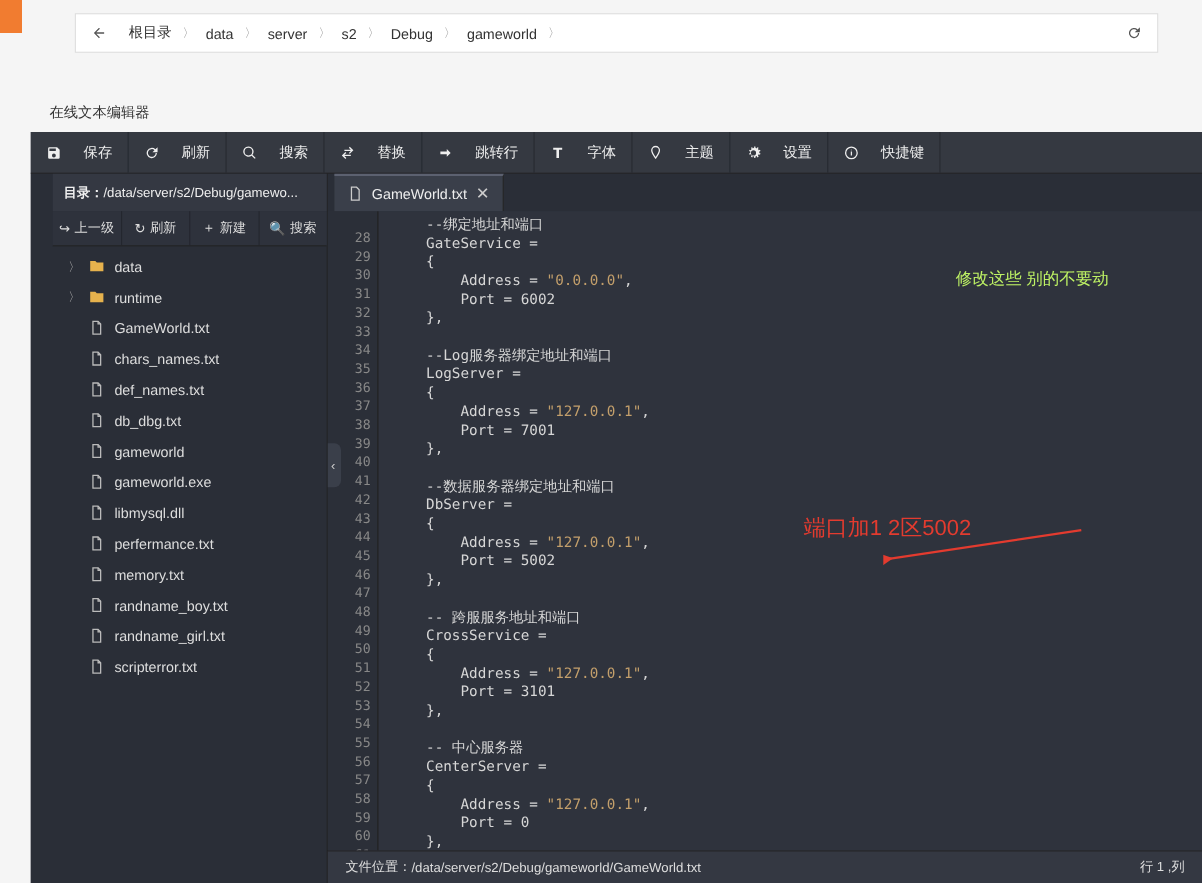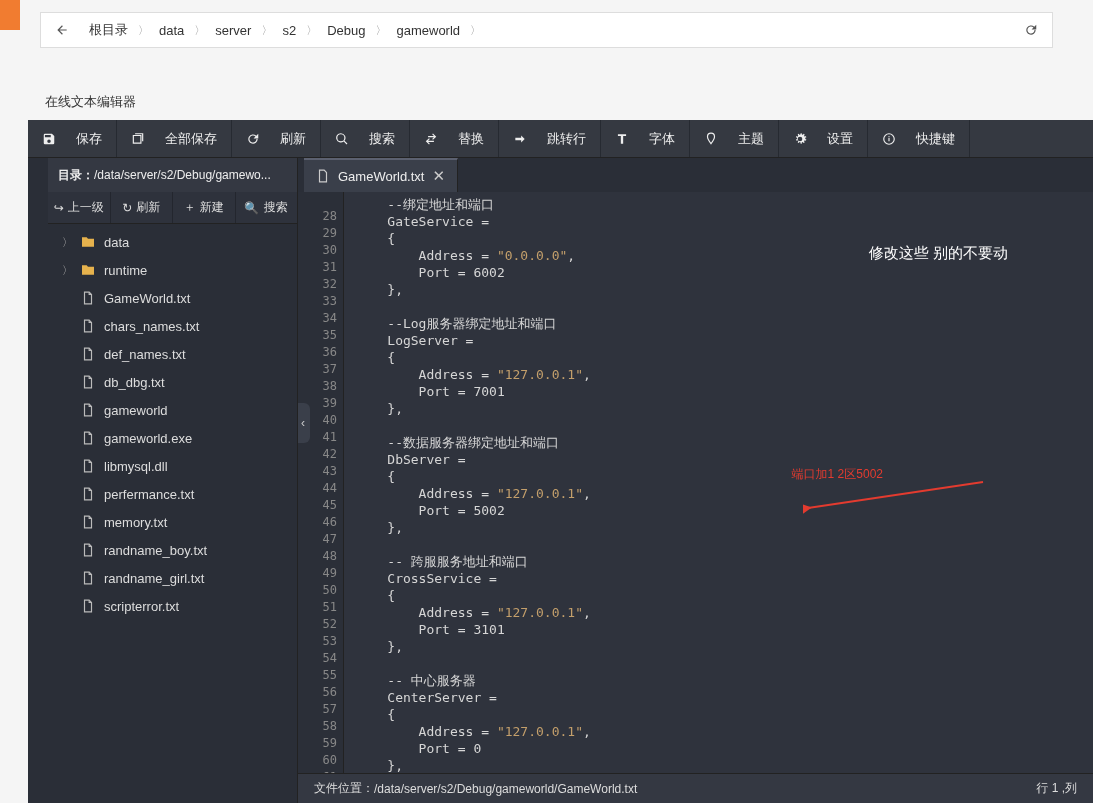--- a/index.html
+++ b/index.html
@@ -1,21 +1,21 @@
 <!DOCTYPE html>
 <html><head>
 <meta charset="utf-8">
 <style>
 * { margin: 0; padding: 0; box-sizing: border-box; }
 body { font-family: "Microsoft YaHei", Arial, sans-serif; font-size: 13px; background: #f5f5f5; overflow: hidden; }
 .app { width: 1093px; height: 803px; position: relative; }
 
 .left-strip { position: absolute; left: 0; top: 0; width: 20px; height: 30px; background: #f17c30; z-index: 2; }
 
-.topbar { position: absolute; left: 40px; top: 12px; right: 40px; height: 36px; background: #fff; border: 1px solid #ddd; display: flex; align-items: center; padding: 0 8px; }
+.topbar { position: absolute; left: 68px; top: 12px; right: 40px; height: 36px; background: #fff; border: 1px solid #ddd; display: flex; align-items: center; padding: 0 8px; }
 .topbar-back { width: 26px; height: 24px; display: flex; align-items: center; justify-content: center; color: #555; cursor: pointer; }
 .breadcrumbs { display: flex; align-items: center; gap: 4px; margin-left: 8px; flex: 1; }
 .crumb { color: #333; padding: 2px 6px; cursor: pointer; }
 .crumb-sep { color: #999; font-size: 11px; }
 .topbar-reload { width: 26px; height: 24px; display: flex; align-items: center; justify-content: center; color: #555; cursor: pointer; }
 
 .editor-title { position: absolute; left: 45px; top: 93px; color: #333; }
 
 .editor-shell { position: absolute; left: 28px; top: 120px; right: 0; bottom: 0; background: #2f333d; color: #ccc; display: flex; flex-direction: column; }
 
@@ -43,22 +43,22 @@
 .tab { display: flex; align-items: center; gap: 8px; padding: 0 12px; background: #3a3f4a; color: #eee; border-top: 2px solid #5c6170; border-right: 1px solid #222; cursor: pointer; }
 .tab .close { color: #ccc; cursor: pointer; font-size: 15px; }
 .editor { flex: 1; display: flex; background: #2f333d; min-height: 0; overflow: hidden; position: relative; }
 .gutter { width: 46px; background: #2b2f38; border-right: 1px solid #222; text-align: right; padding: 16px 6px 0 0; color: #888; font-family: Consolas, monospace; font-size: 12px; line-height: 17px; }
 .code { flex: 1; padding: 4px 0 0 12px; font-family: Consolas, monospace; font-size: 13px; line-height: 17px; color: #d6d6d6; white-space: pre; overflow: hidden; }
 .str { color: #c39f6b; }
 .ln { display: block; height: 17px; }
 
 .collapse-knob { position: absolute; left: -2px; top: 50%; transform: translateY(-200%); width: 14px; height: 40px; background: #3a3f4a; border-radius: 0 6px 6px 0; display: flex; align-items: center; justify-content: center; color: #ccc; cursor: pointer; font-size: 12px; }
 
-.annotation1 { position: absolute; right: 85px; top: 52px; color: #ffffff; font-size: 15px; font-weight: 500; pointer-events: none; }
-.annotation2 { position: absolute; right: 210px; top: 274px; color: #e33b2f; font-size: 12px; font-weight: 500; pointer-events: none; }
+.annotation1 { position: absolute; right: 85px; top: 52px; color: #bef264; font-size: 15px; font-weight: 500; pointer-events: none; }
+.annotation2 { position: absolute; right: 210px; top: 274px; color: #e33b2f; font-size: 20px; font-weight: 500; pointer-events: none; }
 .arrow-svg { position: absolute; left: 505px; top: 288px; pointer-events: none; }
 
 .statusbar { height: 30px; background: #343842; border-top: 1px solid #222; display: flex; align-items: center; padding: 0 16px; color: #ddd; font-size: 12px; }
 .statusbar .filler { flex: 1; }
 </style>
 </head>
 <body>
 <div class="app">
 
 <div class="left-strip"></div>
@@ -95,28 +95,20 @@
 <div class="editor-shell">
 
   <div class="toolbar">
     <div class="tool-btn">
       <span class="tool-ic">
             <svg width="14" height="14" viewBox="0 0 24 24">
               <path d="M17 3H5a2 2 0 0 0-2 2v14a2 2 0 0 0 2 2h14a2 2 0 0 0 2-2V7zM12 19a3 3 0 1 1 0-6 3 3 0 0 1 0 6zM15 9H5V5h10z" fill="#eee"></path>
             </svg>
           </span>
       <span>保存</span>
-    </div>
-    <div class="tool-btn">
-      <span class="tool-ic">
-            <svg width="14" height="14" viewBox="0 0 24 24">
-              <path d="M4 6h13v13H4z M7 3h13v13" stroke="#eee" stroke-width="2" fill="none"></path>
-            </svg>
-          </span>
-      <span>全部保存</span>
     </div>
     <div class="tool-btn">
       <span class="tool-ic">
             <svg width="14" height="14" viewBox="0 0 24 24">
               <path d="M17.6 6.4A8 8 0 1 0 20 12h-2a6 6 0 1 1-1.8-4.2L13 11h8V3z" fill="#eee"></path>
             </svg>
           </span>
       <span>刷新</span>
     </div>
     <div class="tool-btn">

